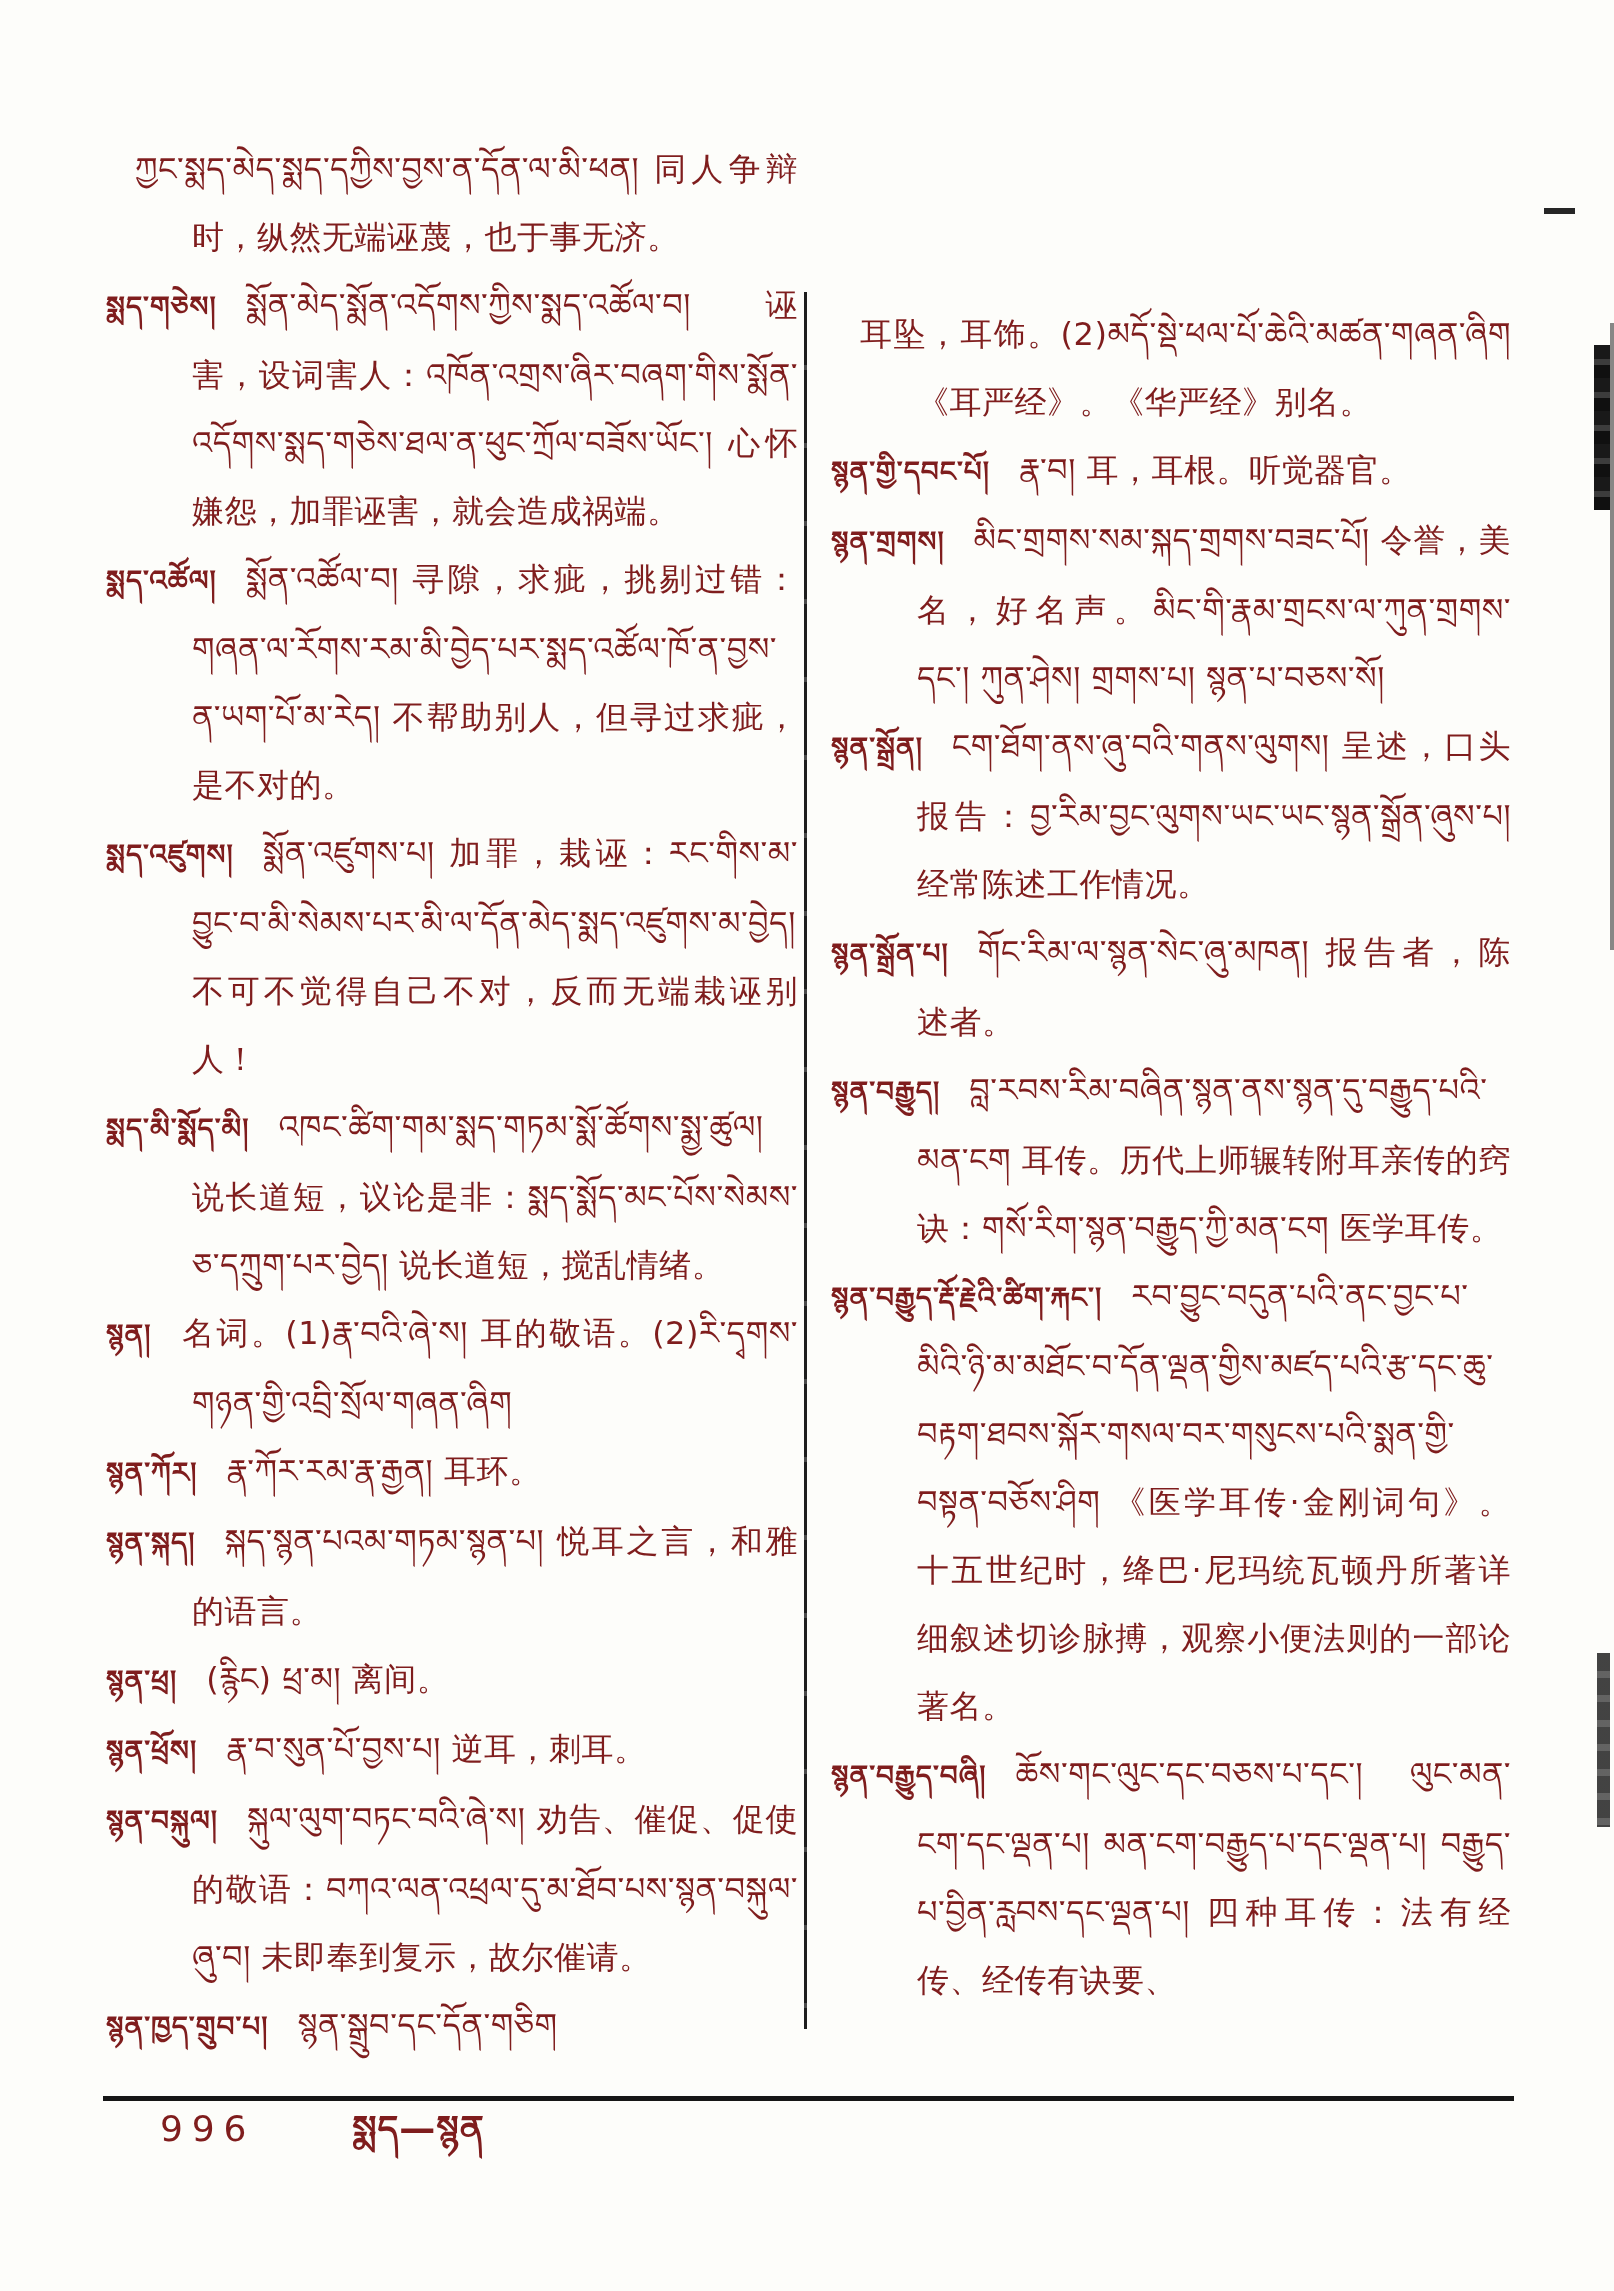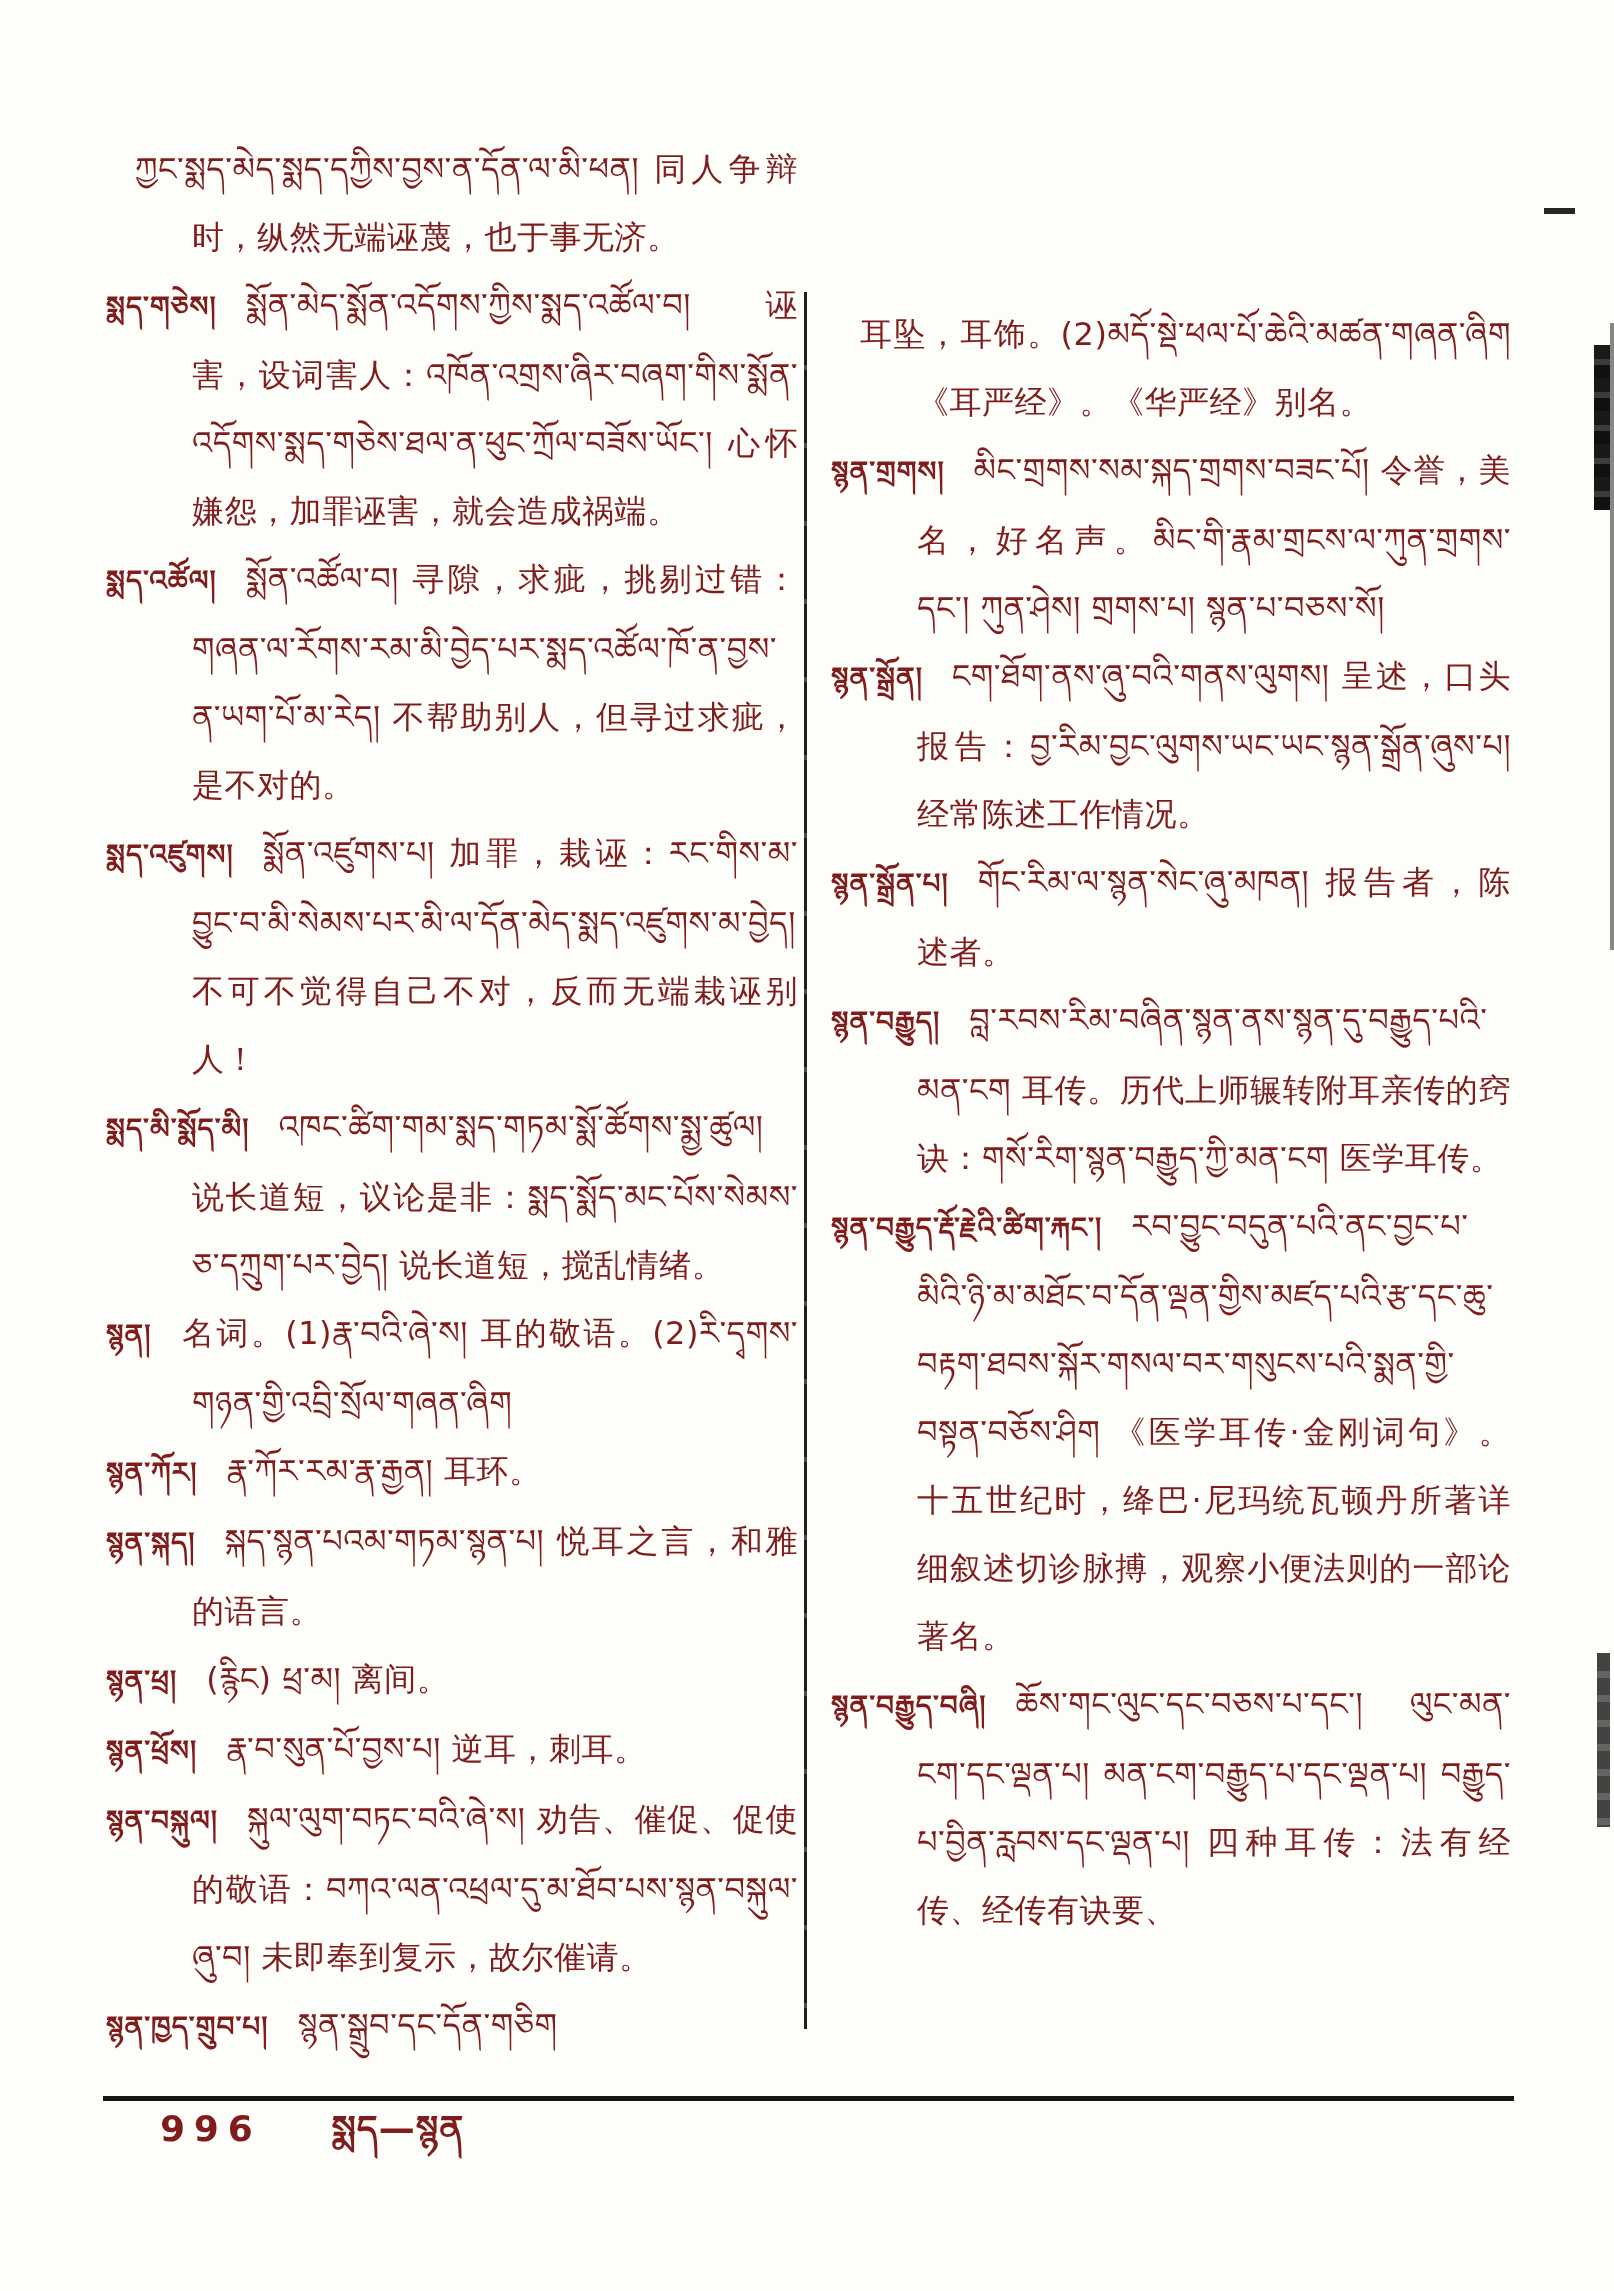--- a/index.html
+++ b/index.html
@@ -70,22 +70,22 @@
   }
   .footer {
     position: absolute;
     left: 160px;
     top: 2103px;
     font-size: 36px;
     line-height: 51px;
   }
   .footer .page-num {
     letter-spacing: 8.8px;
-    margin-right: 70px;
-    font-weight: bold;
+    margin-right: 97px;
+    font-weight: normal;
   }
   .footer .range {
     font-weight: bold;
     letter-spacing: 1px;
   }
   .artifact {
     position: absolute;
     background: #262626;
   }
   .artifact.dash {
@@ -136,20 +136,21 @@
     <p class="entry"><span class="head">སྙན་ཕྲ།</span><span class="body">(རྙིང) ཕྲ་མ། 离间。</span></p>
     <p class="entry"><span class="head">སྙན་ཕྲོས།</span><span class="body">རྣ་བ་སུན་པོ་བྱས་པ། 逆耳，刺耳。</span></p>
     <p class="entry"><span class="head">སྙན་བསྐུལ།</span><span class="body">སྐུལ་ལུག་བཏང་བའི་ཞེ་ས། 劝告、催促、促使的敬语：བཀའ་ལན་འཕྲལ་དུ་མ་ཐོབ་པས་སྙན་བསྐུལ་ཞུ་བ། 未即奉到复示，故尔催请。</span></p>
     <p class="entry"><span class="head">སྙན་ཁྱད་གྲུབ་པ།</span><span class="body">སྙན་སྒྲུབ་དང་དོན་གཅིག</span></p>
   </div>
 
   <div class="divider"></div>
 
   <div class="col col-right">
     <p class="entry cont"><span class="body">耳坠，耳饰。(2)མདོ་སྡེ་ཕལ་པོ་ཆེའི་མཚན་གཞན་ཞིག 《耳严经》。《华严经》别名。</span></p>
+    <p class="entry"><span class="head">སྙན་གྱི་དབང་པོ།</span><span class="body">རྣ་བ། 耳，耳根。听觉器官。</span></p>
     <p class="entry"><span class="head">སྙན་གྲགས།</span><span class="body">མིང་གྲགས་སམ་སྐད་གྲགས་བཟང་པོ། 令誉，美名，好名声。མིང་གི་རྣམ་གྲངས་ལ་ཀུན་གྲགས་དང་། ཀུན་ཤེས། གྲགས་པ། སྙན་པ་བཅས་སོ།</span></p>
     <p class="entry"><span class="head">སྙན་སྒྲོན།</span><span class="body">ངག་ཐོག་ནས་ཞུ་བའི་གནས་ལུགས། 呈述，口头报告：བྱ་རིམ་བྱང་ལུགས་ཡང་ཡང་སྙན་སྒྲོན་ཞུས་པ། 经常陈述工作情况。</span></p>
     <p class="entry"><span class="head">སྙན་སྒྲོན་པ།</span><span class="body">གོང་རིམ་ལ་སྙན་སེང་ཞུ་མཁན། 报告者，陈述者。</span></p>
     <p class="entry"><span class="head">སྙན་བརྒྱུད།</span><span class="body">བླ་རབས་རིམ་བཞིན་སྙན་ནས་སྙན་དུ་བརྒྱུད་པའི་མན་ངག 耳传。历代上师辗转附耳亲传的窍诀：གསོ་རིག་སྙན་བརྒྱུད་ཀྱི་མན་ངག 医学耳传。</span></p>
     <p class="entry"><span class="head">སྙན་བརྒྱུད་རྡོ་རྗེའི་ཚིག་རྐང་།</span><span class="body">རབ་བྱུང་བདུན་པའི་ནང་བྱང་པ་མིའི་ཉི་མ་མཐོང་བ་དོན་ལྡན་གྱིས་མཛད་པའི་རྩ་དང་ཆུ་བརྟག་ཐབས་སྐོར་གསལ་བར་གསུངས་པའི་སྨན་གྱི་བསྟན་བཅོས་ཤིག 《医学耳传·金刚词句》。十五世纪时，绛巴·尼玛统瓦顿丹所著详细叙述切诊脉搏，观察小便法则的一部论著名。</span></p>
     <p class="entry"><span class="head">སྙན་བརྒྱུད་བཞི།</span><span class="body">ཆོས་གང་ལུང་དང་བཅས་པ་དང་། ལུང་མན་ངག་དང་ལྡན་པ། མན་ངག་བརྒྱུད་པ་དང་ལྡན་པ། བརྒྱུད་པ་བྱིན་རླབས་དང་ལྡན་པ། 四种耳传：法有经传、经传有诀要、</span></p>
   </div>
 
   <div class="footer-rule"></div>
 

